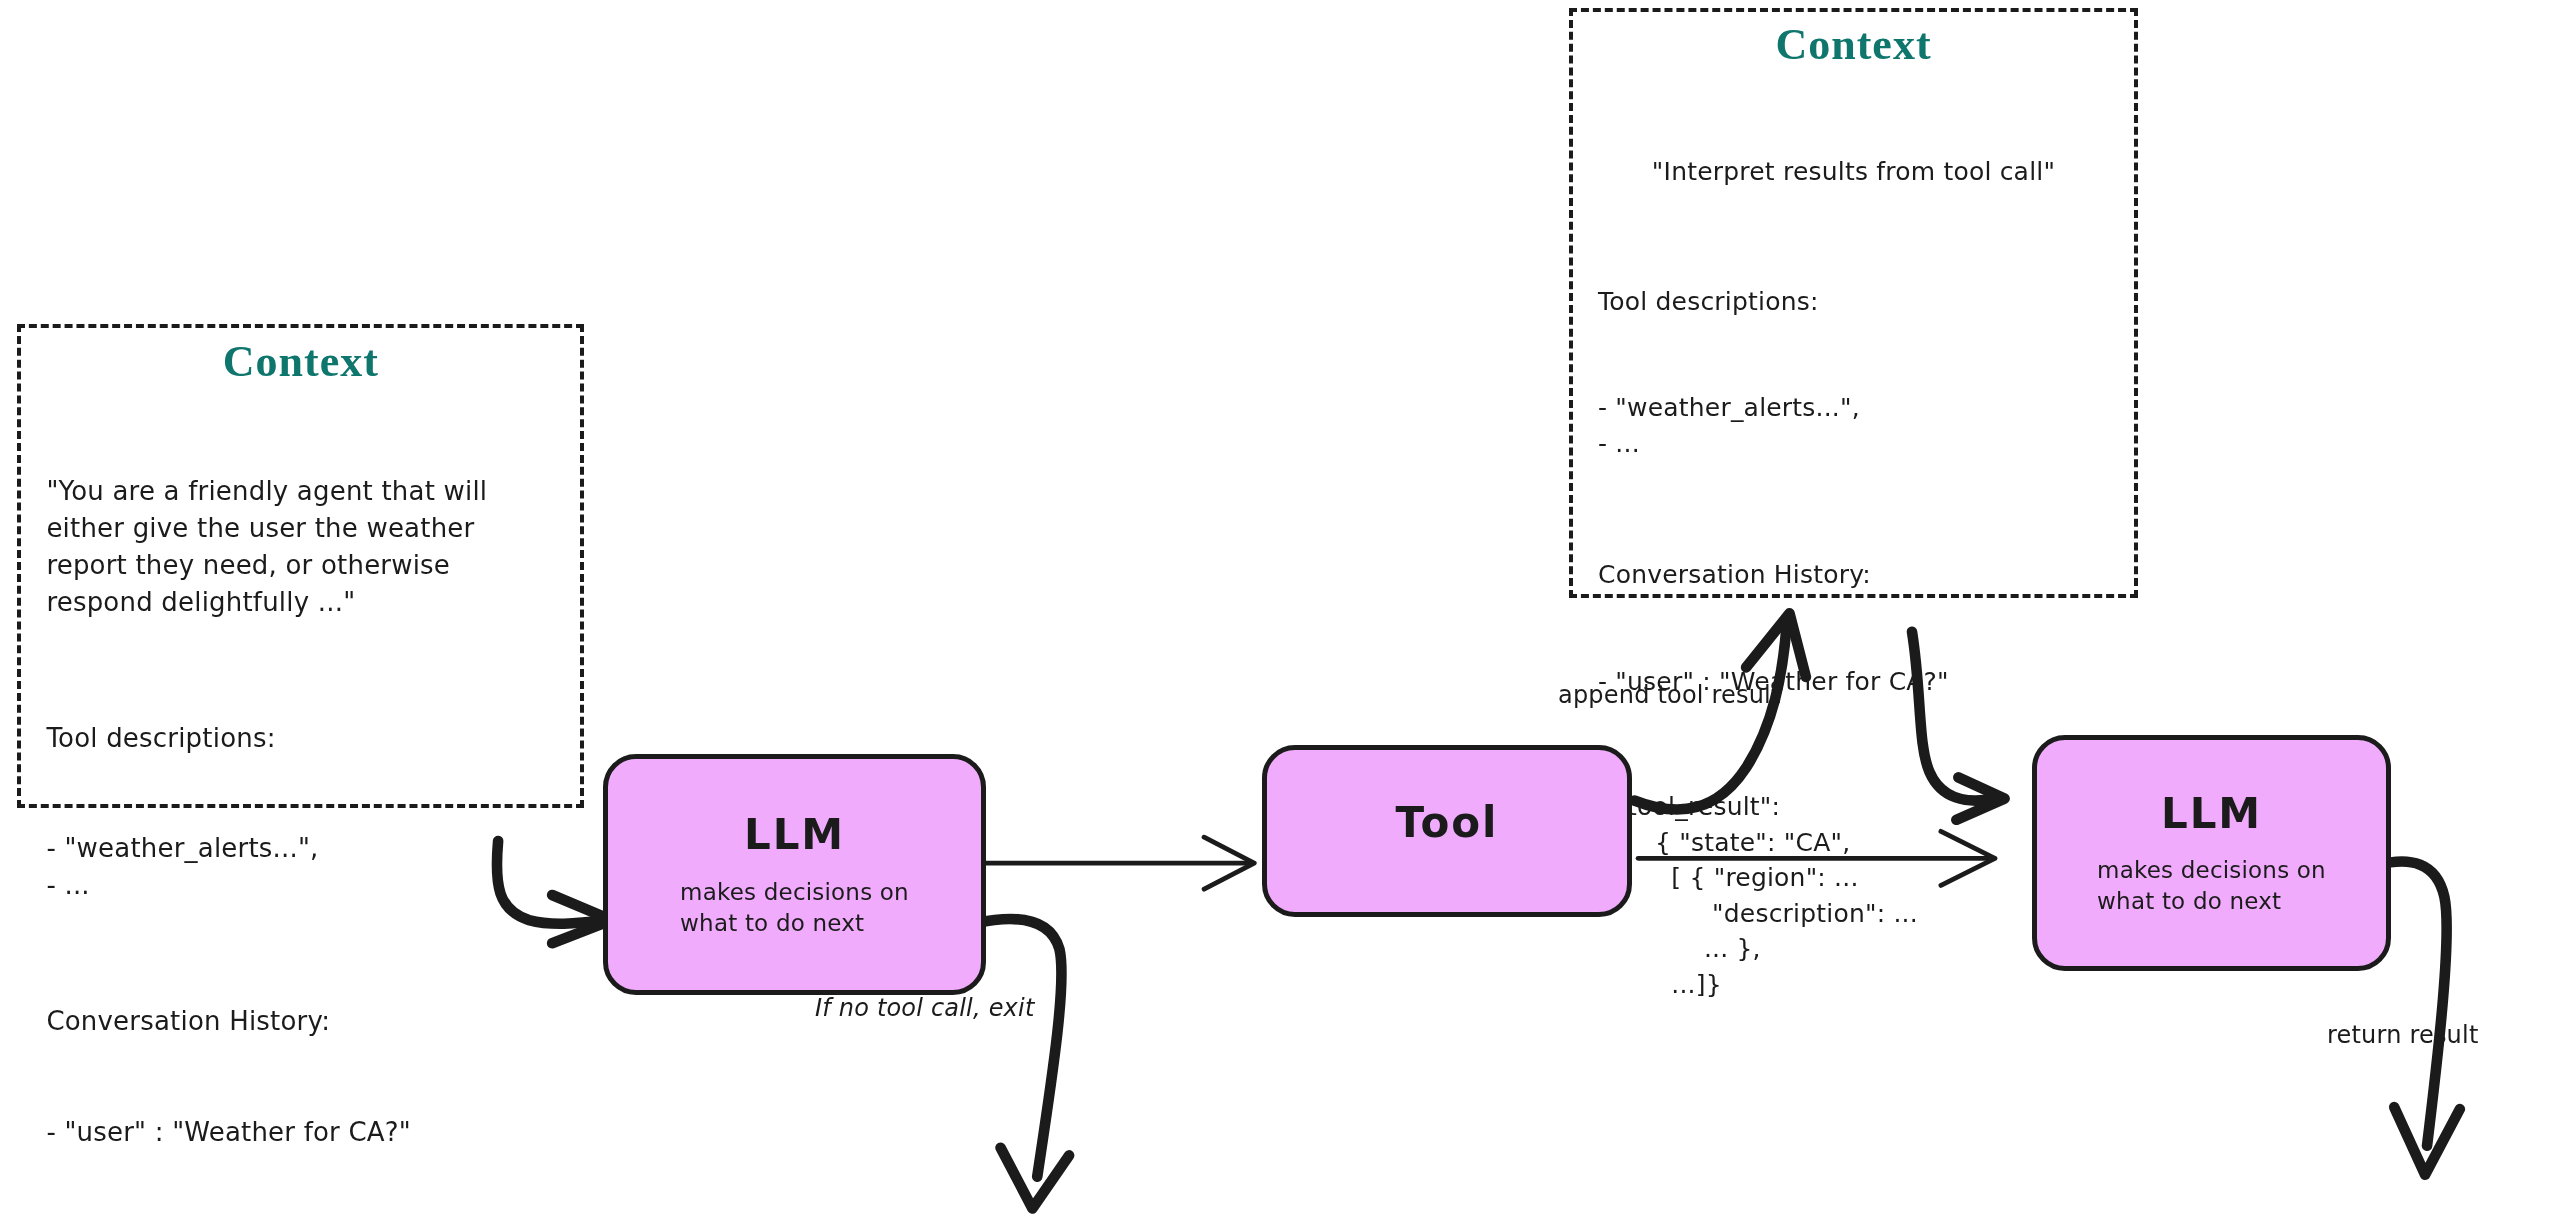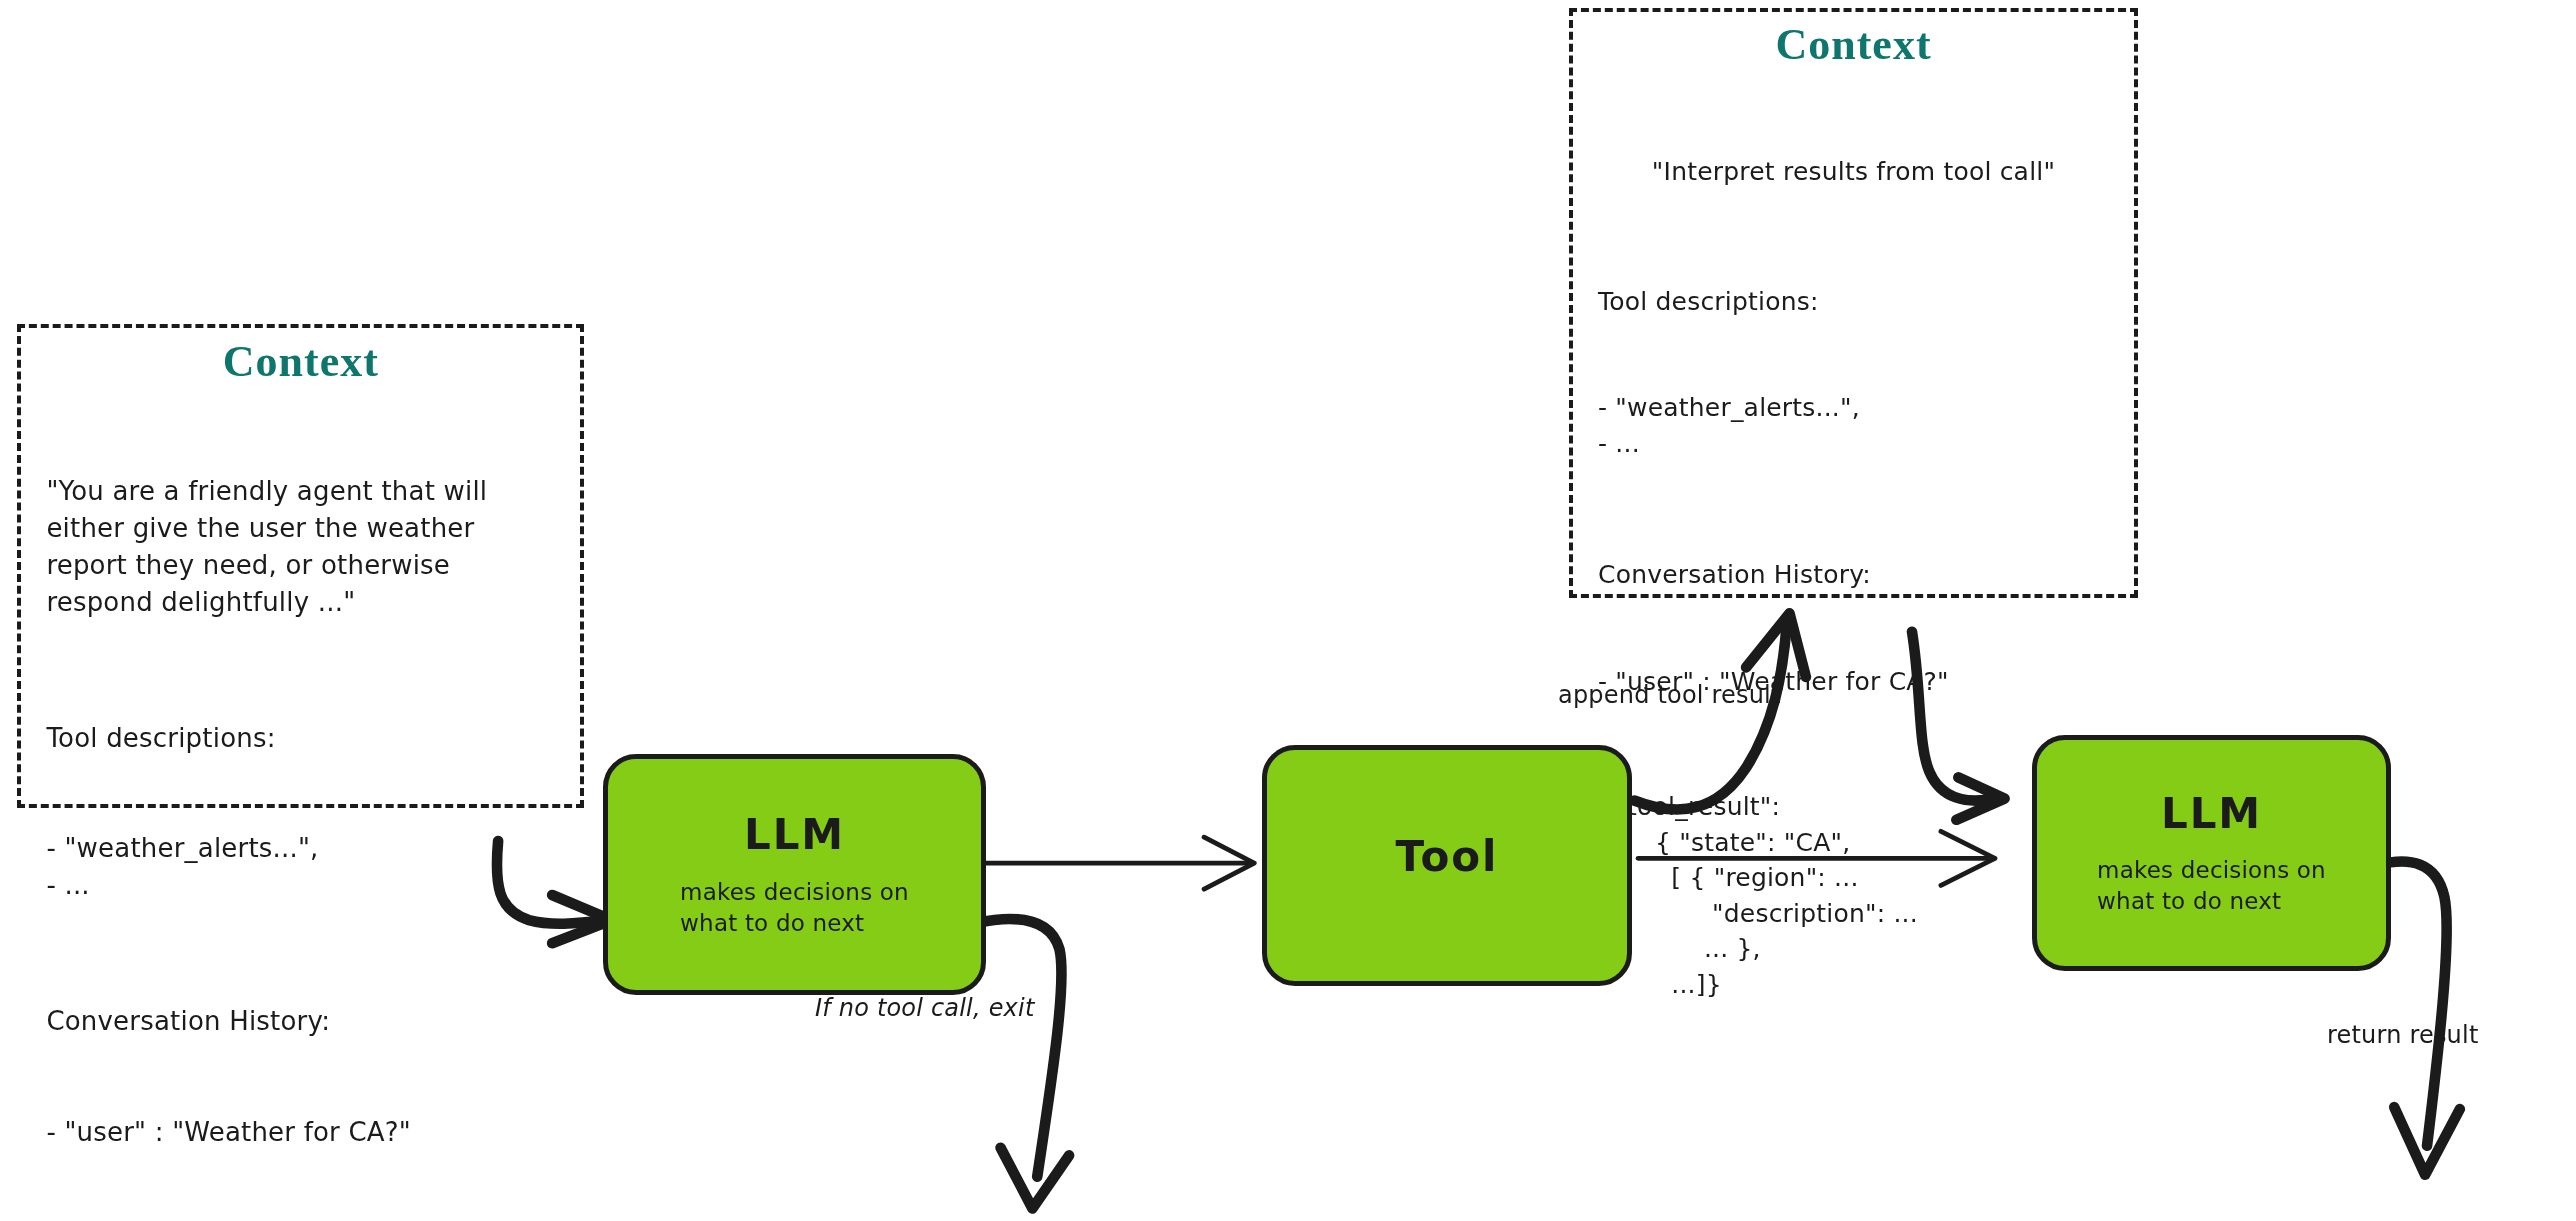--- a/index.html
+++ b/index.html
@@ -50,21 +50,21 @@
   }
   .para { margin: 0 0 25px 0; }
   .para.tight { margin-bottom: 0; }
   .para.last { margin-bottom: 0; }
 
   
   .node {
     position: absolute;
     border: 5.8px solid #1b1b1b;
     border-radius: 33px;
-    background: #84cc16;
+    background: #f0abfc;
     box-sizing: border-box;
     display: flex;
     flex-direction: column;
     align-items: center;
     justify-content: center;
   }
   .node-title {
     font-size: 42px;
     font-weight: 600;
     color: #1b1b1b;
@@ -176,21 +176,21 @@
          ...]}</div>
     </div>
   </div>
 
   <div class="node" style="left:603px; top:754px; width:383px; height:241px;">
     <div class="node-title hand">LLM</div>
     <div class="node-sub hand">makes decisions on
 what to do next</div>
   </div>
 
-  <div class="node" style="left:1262px; top:745px; width:370px; height:241px;">
+  <div class="node" style="left:1262px; top:745px; width:370px; height:172px;">
     <div class="node-title hand">Tool</div>
   </div>
 
   <div class="node" style="left:2032px; top:735px; width:359px; height:236px;">
     <div class="node-title hand">LLM</div>
     <div class="node-sub hand">makes decisions on
 what to do next</div>
   </div>
 
   <div class="edge-label hand" style="left:1548px; top:681px;margin-left:10px;">append tool result</div>

